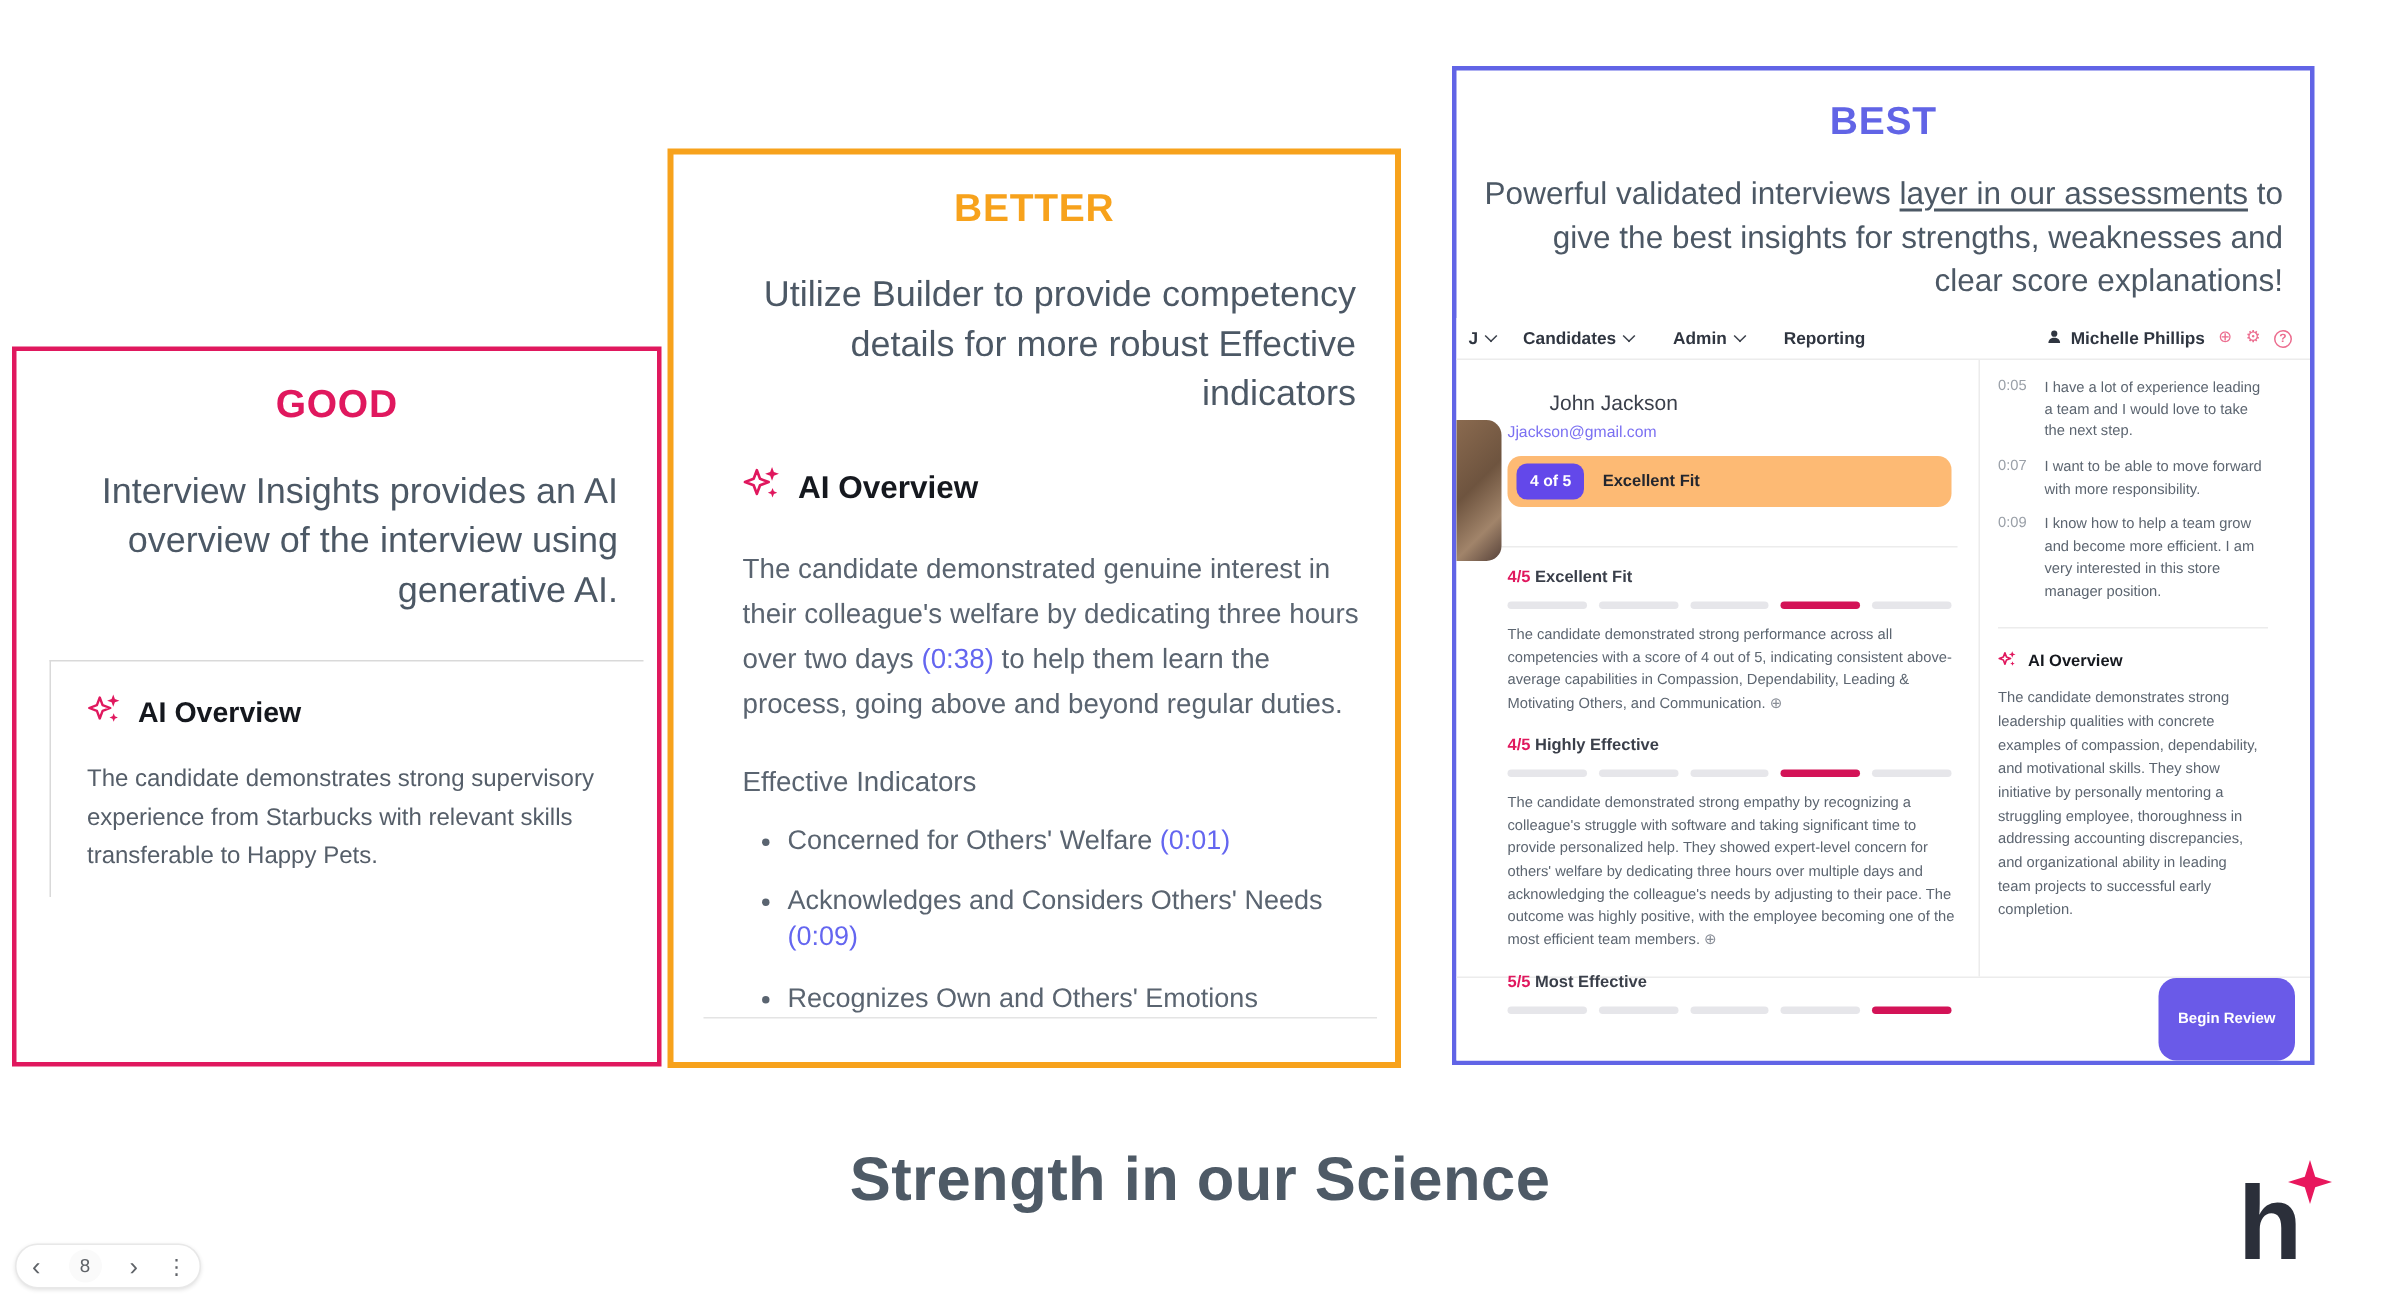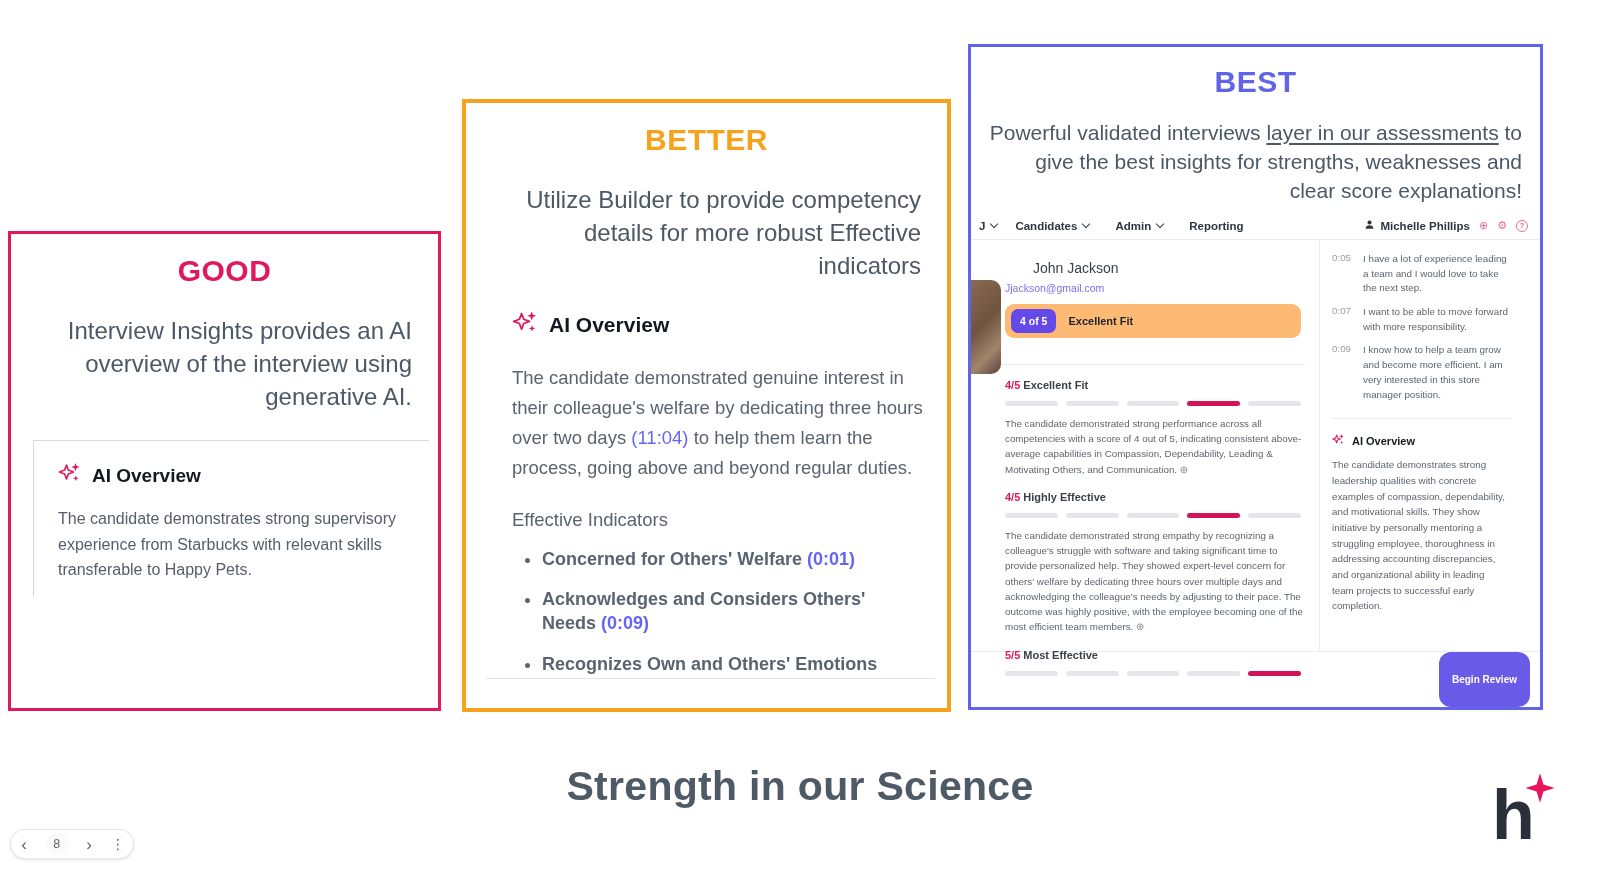--- a/index.html
+++ b/index.html
@@ -3,24 +3,24 @@
 <meta charset="utf-8">
 <style>
   * { margin:0; padding:0; box-sizing:border-box; }
   html,body { background:#ffffff; }
   body { font-family:"Liberation Sans", sans-serif; }
   .slide { position:relative; width:1600px; height:873px; background:#ffffff; overflow:hidden; }
 
   
   .box { position:absolute; background:#fff; }
   .box-good  { left:8px;   top:231px; width:433px; height:480px; border:3px solid #E0185E; }
-  .box-better{ left:462px; top:99px;  width:489px; height:613px; border:4px solid #F7A21C; }
+  .box-better{ left:445px; top:99px;  width:489px; height:613px; border:4px solid #F7A21C; }
   .box-best  { left:968px; top:44px;  width:575px; height:666px; border:3px solid #6164E6; }
 
-  .box-heading { text-align:center; font-weight:bold; font-size:30px; letter-spacing:.5px; margin-top:20px; }
+  .box-heading { text-align:center; font-weight:bold; font-size:26px; letter-spacing:.5px; margin-top:20px; }
   .h-good   { color:#E0185E; }
   .h-better { color:#F7A21C; }
   .h-best   { color:#6164E6; margin-top:18px; }
 
   .box-desc { text-align:right; color:#4C5865; font-size:24px; line-height:1.38; margin-top:26px; padding:0 26px; }
   .box-best .box-desc { font-size:21px; margin-top:20px; padding:0 18px; }
   .u { text-decoration:underline; text-underline-offset:3px; }
 
   
   .ai-card { position:absolute; left:22px; top:206px; width:396px; min-height:150px;
@@ -28,21 +28,21 @@
   .ai-title-row { display:flex; align-items:center; gap:10px; font-weight:bold; color:#15181e; font-size:19px; }
   .ai-card p { margin-top:16px; color:#555e69; font-size:16px; line-height:1.6; }
 
   
   .better-ai { position:absolute; left:46px; top:206px; right:24px; }
   .better-ai .ai-title-row { font-size:21px; }
   .better-para { margin-top:22px; color:#5a6470; font-size:18.5px; line-height:1.62; }
   .ts { color:#6466F0; }
   .eff-head { margin-top:26px; color:#5a6470; font-size:18.5px; }
   .eff-list { margin:16px 0 0 30px; color:#5a6470; font-size:18px; }
-  .eff-list li { margin-bottom:16px; line-height:1.35;font-weight:bold; }
+  .eff-list li { margin-bottom:16px; line-height:1.35; }
   .better-divider { position:absolute; left:20px; right:12px; top:575px; border-top:1px solid #e4e4e4; }
 
   
   .app { position:absolute; left:0; right:0; top:165px; bottom:0; background:#fff; font-size:10.5px; color:#333; display:flex; flex-direction:column; }
   .app-nav { height:28px; flex:0 0 28px; display:flex; align-items:center; padding:0 12px 0 8px; border-bottom:1px solid #ececec; }
   .nav-item { font-weight:bold; color:#2f3540; font-size:11.5px; margin-right:26px; display:inline-flex; align-items:center; cursor:pointer; }
   .nav-item:first-child { margin-right:18px; }
   .chev { width:6px; height:6px; border-right:1.5px solid #3a3f4a; border-bottom:1.5px solid #3a3f4a; transform:rotate(45deg); display:inline-block; margin-left:6px; margin-top:-3px; }
   .nav-right { margin-left:auto; display:flex; align-items:center; gap:9px; }
   .user-chip { display:flex; align-items:center; gap:5px; font-weight:bold; font-size:11.5px; color:#2f3540; }
@@ -125,21 +125,21 @@
       <div class="ai-title-row">
         <span>
           <svg width="27" height="27" viewBox="0 0 24 24">
             <path d="M8.5 4 L10.4 9.1 L15.5 11 L10.4 12.9 L8.5 18 L6.6 12.9 L1.5 11 L6.6 9.1 Z" fill="none" stroke="#E0185E" stroke-width="1.6" stroke-linejoin="round"></path>
             <path d="M17.5 2 L18.6 5 L21.6 6.1 L18.6 7.2 L17.5 10.2 L16.4 7.2 L13.4 6.1 L16.4 5 Z" fill="#E0185E"></path>
             <path d="M17.8 14.5 L18.6 16.5 L20.6 17.3 L18.6 18.1 L17.8 20.1 L17 18.1 L15 17.3 L17 16.5 Z" fill="#E0185E"></path>
           </svg>
         </span>
         <span>AI Overview</span>
       </div>
-      <p class="better-para"><span>The candidate demonstrated genuine interest in their colleague's welfare by dedicating three hours over two days </span><span class="ts">(11:04)</span><span> to help them learn the process, going above and beyond regular duties.</span></p>
+      <p class="better-para"><span>The candidate demonstrated genuine interest in their colleague's welfare by dedicating three hours over two days </span><span class="ts">(0:38)</span><span> to help them learn the process, going above and beyond regular duties.</span></p>
       <div class="eff-head">Effective Indicators</div>
       <ul class="eff-list">
         <li><span>Concerned for Others' Welfare </span><span class="ts">(0:01)</span></li>
         <li><span>Acknowledges and Considers Others' Needs </span><span class="ts">(0:09)</span></li>
         <li><span>Recognizes Own and Others' Emotions</span></li>
       </ul>
     </div>
     <div class="better-divider"></div>
   </div>
 

